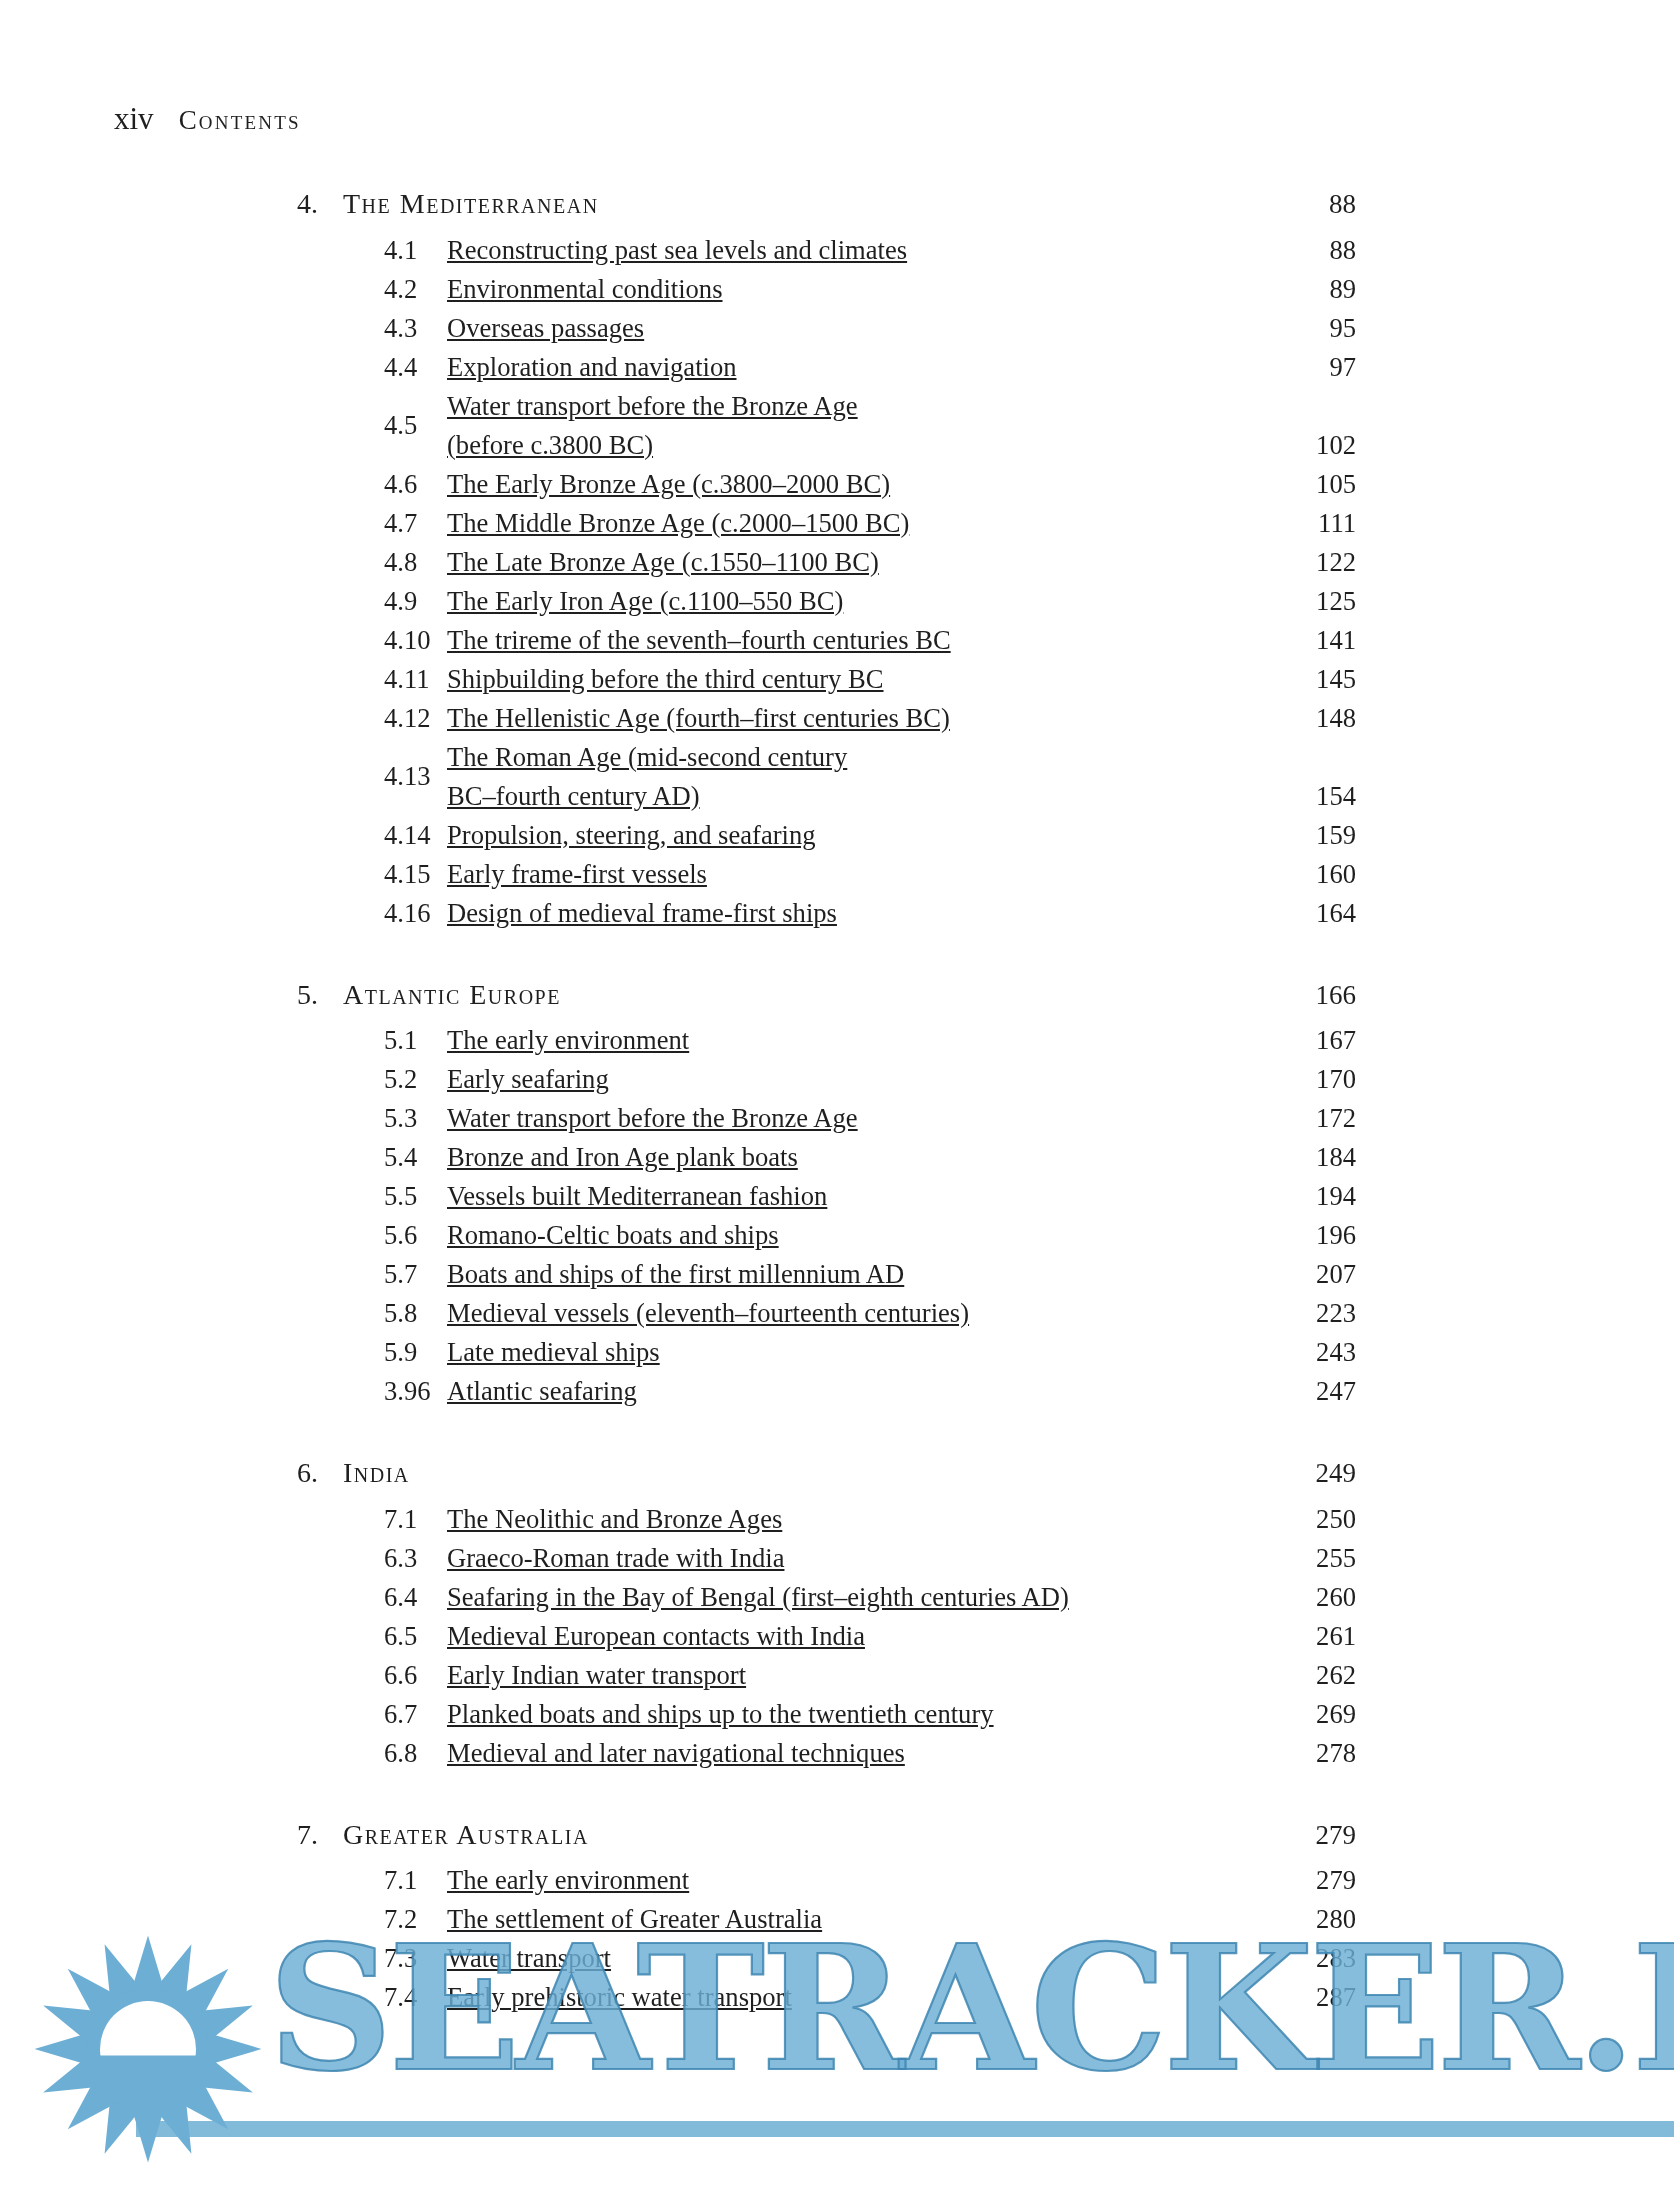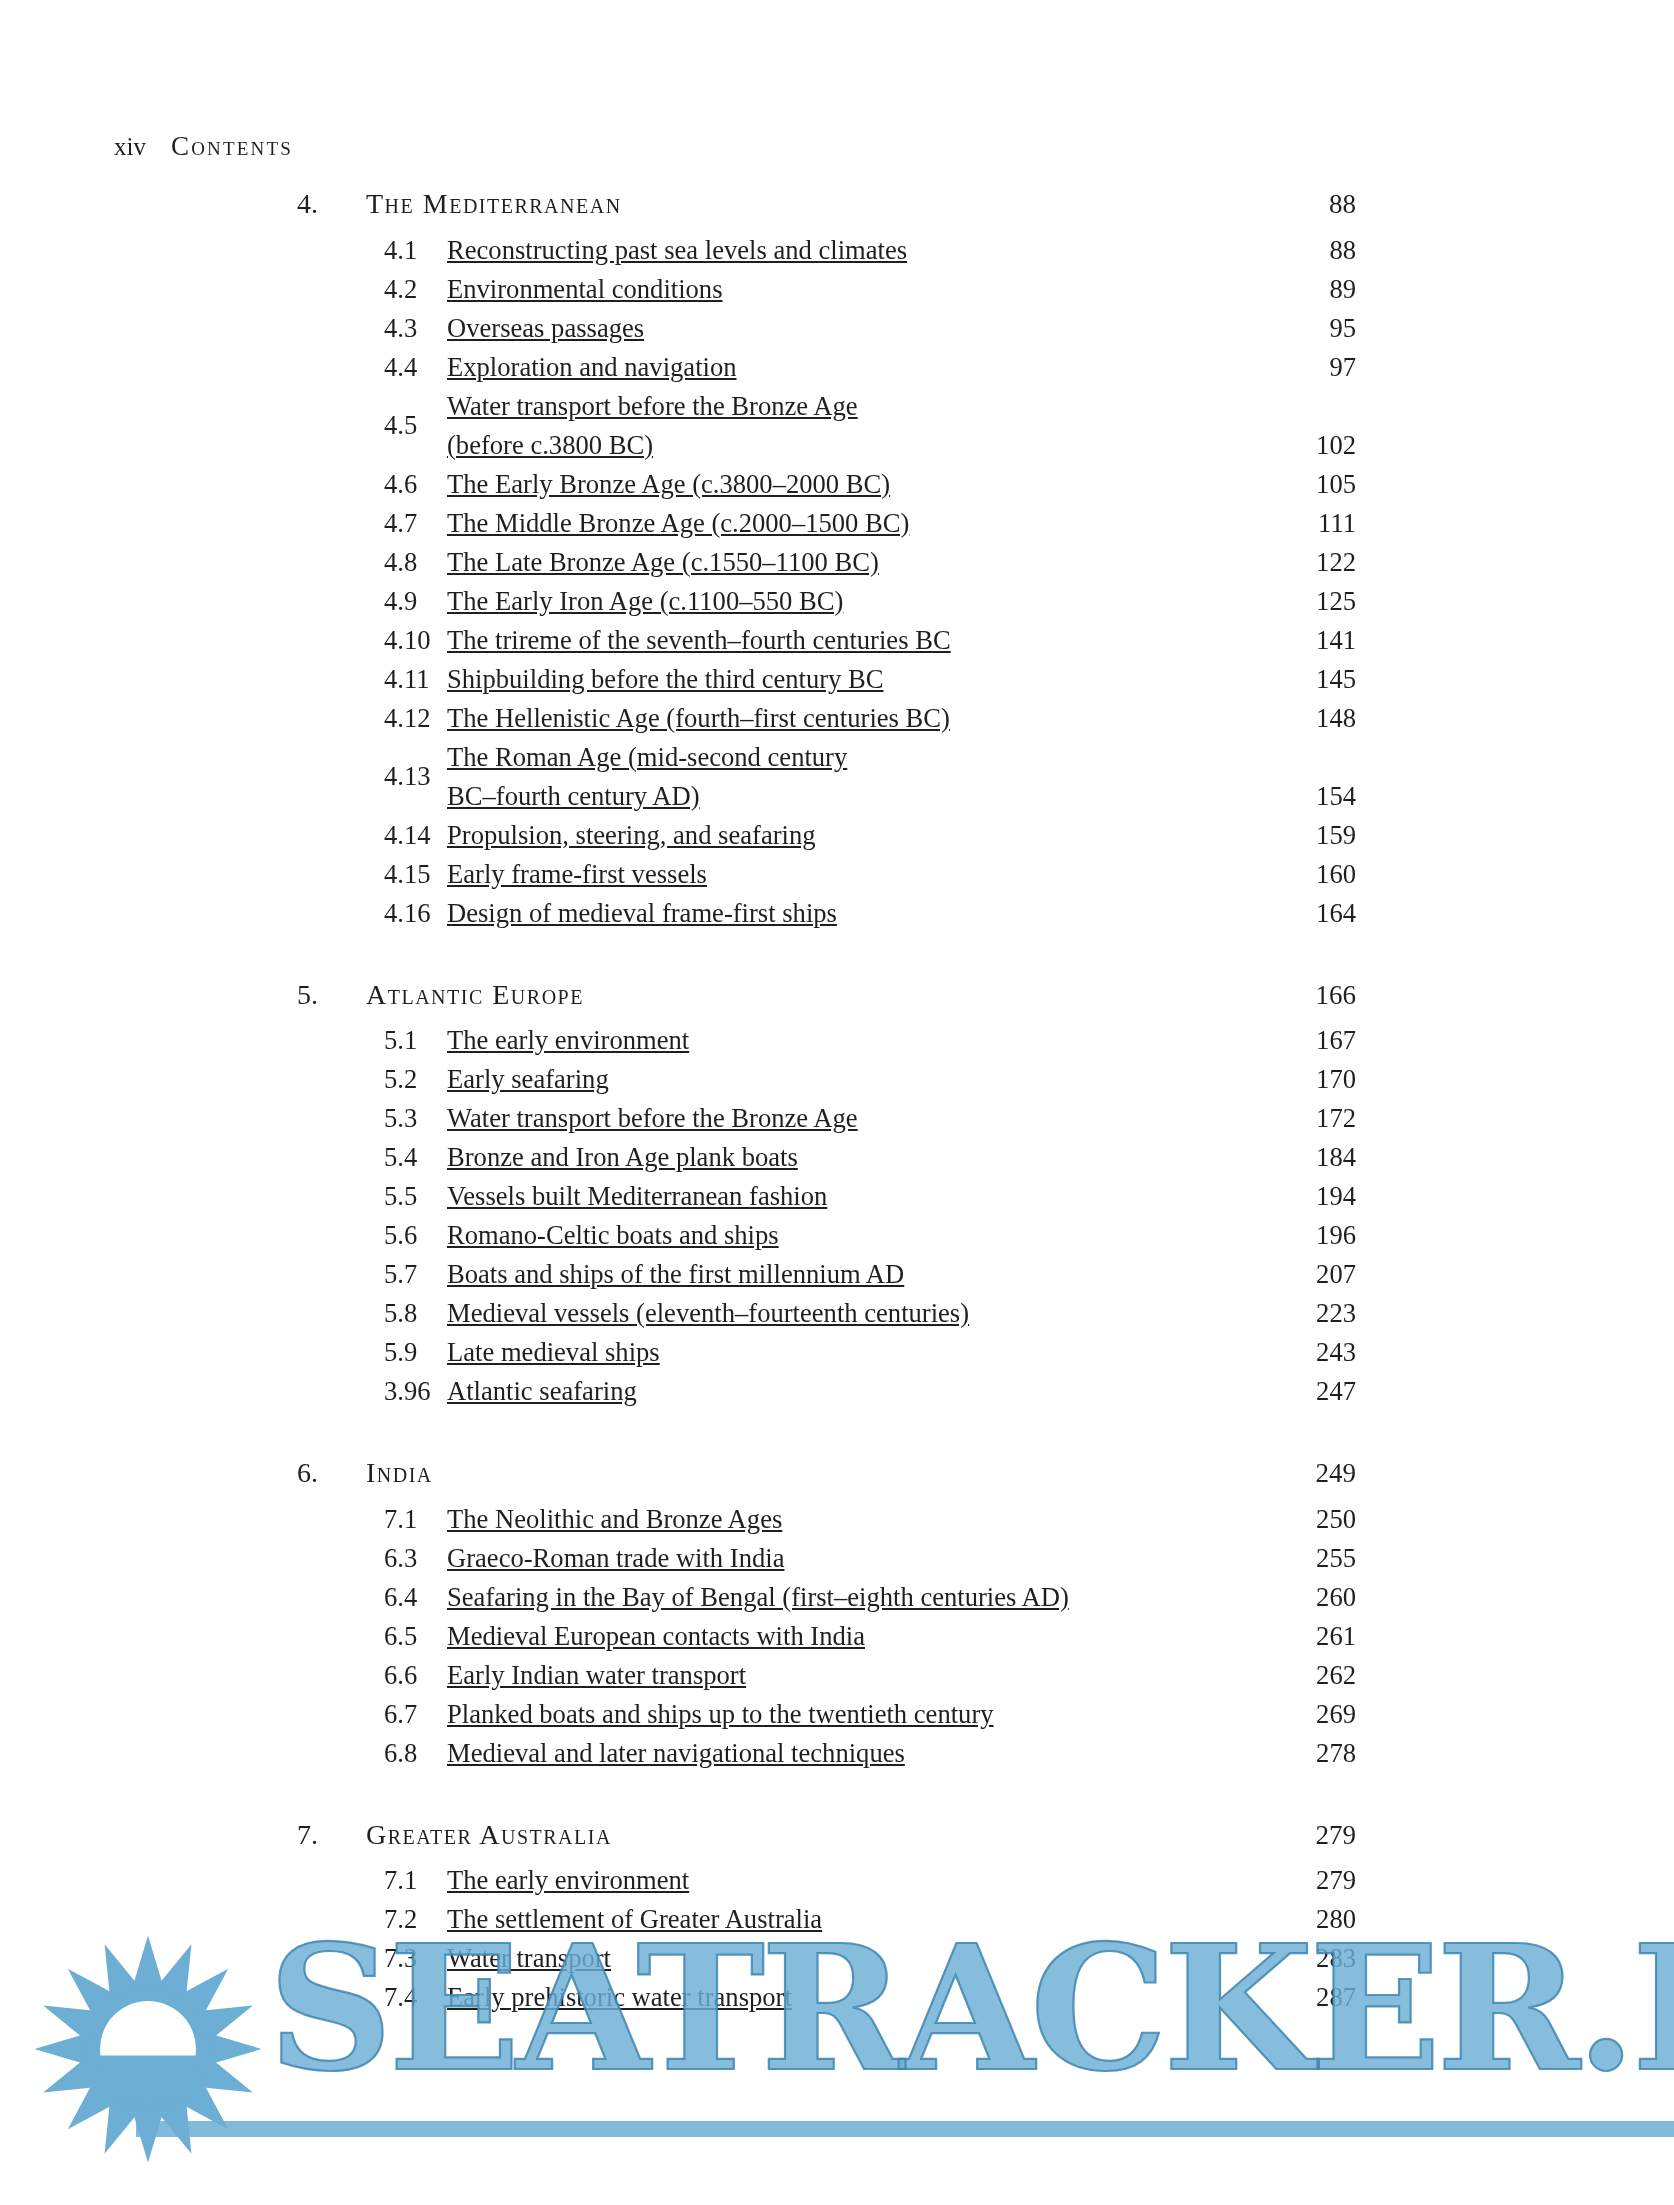--- a/index.html
+++ b/index.html
@@ -14,21 +14,21 @@
   }
   
   .running-header{
     position:absolute;
     left:114px; top:101px;
     font-size:25px;
     display:flex;
     align-items:baseline;
     gap:25px;
   }
-  .folio{font-size:25px;margin-top:32px;}
+  .folio{font-size:31px;}
   .header-title{
     font-variant:small-caps;
     letter-spacing:2.2px;
     font-size:27px;
     font-family:Liberation Serif, serif;
   }
   
   .toc{
     position:absolute;
     left:297px; top:184px;
@@ -40,21 +40,20 @@
     line-height:39px;
     font-size:28px;
     margin:42px 0 6.6px 0;
   }
   .ch-row.first{margin-top:0;}
   .ch-num{width:46px;}
   .ch-title{
     flex:1;
     font-variant:small-caps;
     letter-spacing:1.5px;
-    margin-left:23px;
   }
   .ch-page{text-align:right; font-size:27px;}
   .sec-row{
     display:flex;
     align-items:center;
     margin-left:87px;
     line-height:39px;
     font-size:26.6px;
   }
   .s-num{width:63px;}

